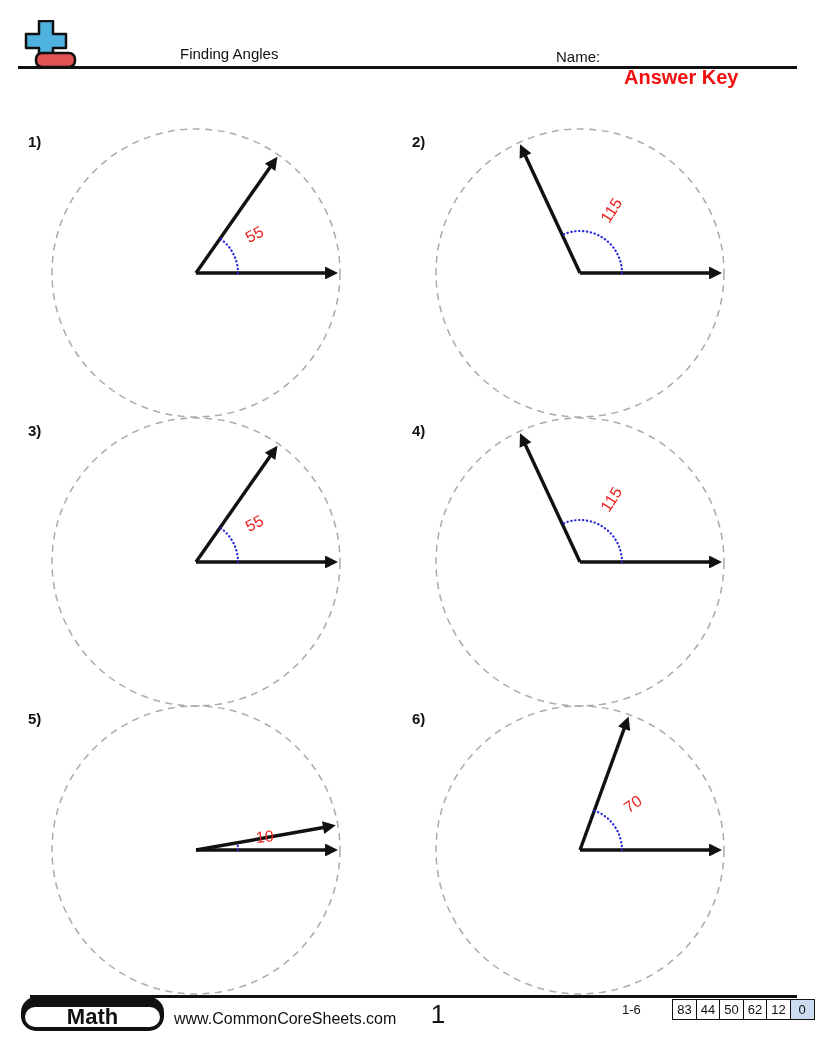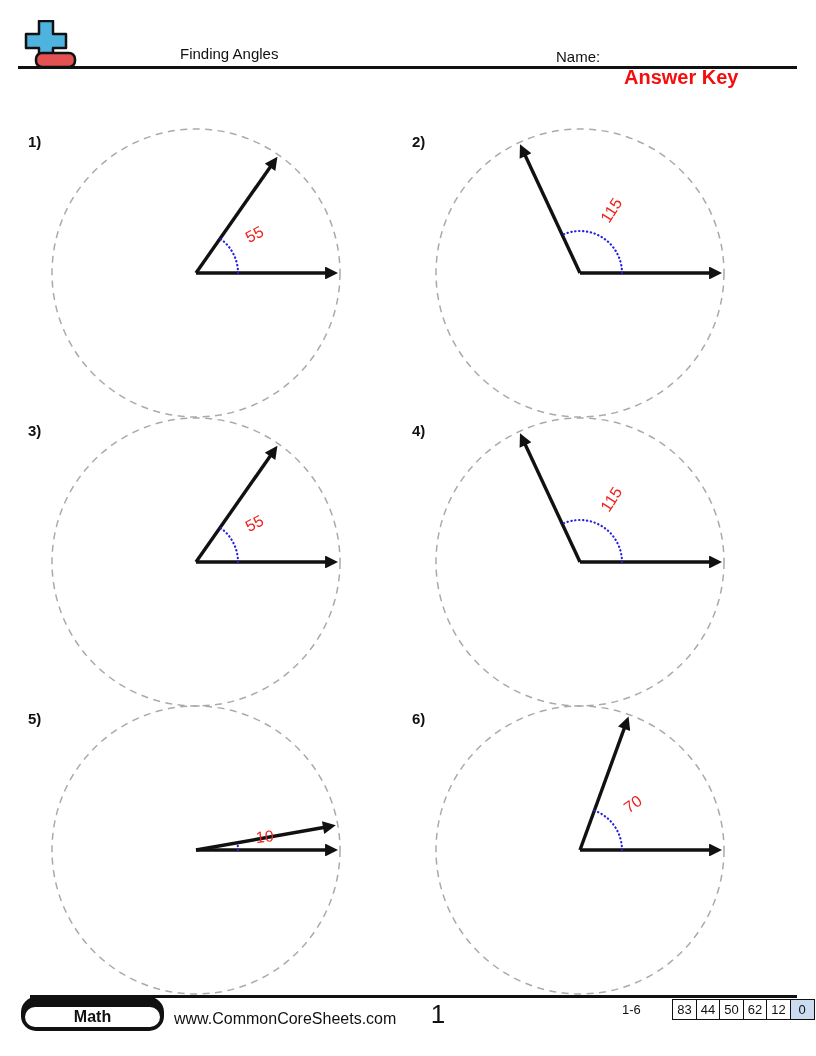--- a/index.html
+++ b/index.html
@@ -36,21 +36,21 @@
   
   .footer-rule{position:absolute;left:30px;top:995px;width:767px;height:3px;background:#111;}
   .math-badge{
     position:absolute;left:21px;top:997px;width:143px;height:34px;
     background:#111;border-radius:15px;
   }
   .math-pill{
     position:absolute;left:4px;top:4px;right:4px;bottom:4px;
     background:#fff;border-radius:13px;
     display:flex;align-items:center;justify-content:center;
-    font-weight:bold;font-size:16px;color:#111;margin-top:6px;
+    font-weight:bold;font-size:22px;color:#111;margin-top:6px;
   }
   .website{position:absolute;left:174px;top:1010px;font-size:16px;}
   .page-number{position:absolute;left:408px;top:999px;width:60px;text-align:center;font-size:26px;}
   .score-area{position:absolute;left:622px;top:999px;display:flex;align-items:center;}
   .score-range{font-size:13px;width:28px;margin-right:8px;}
   .score-cells{display:flex;padding-left:14px;}
   .score-cell{
     width:23px;height:19px;border:1.5px solid #111;margin-left:-1.5px;
     display:flex;align-items:center;justify-content:center;
     font-size:13px;background:#fff;

